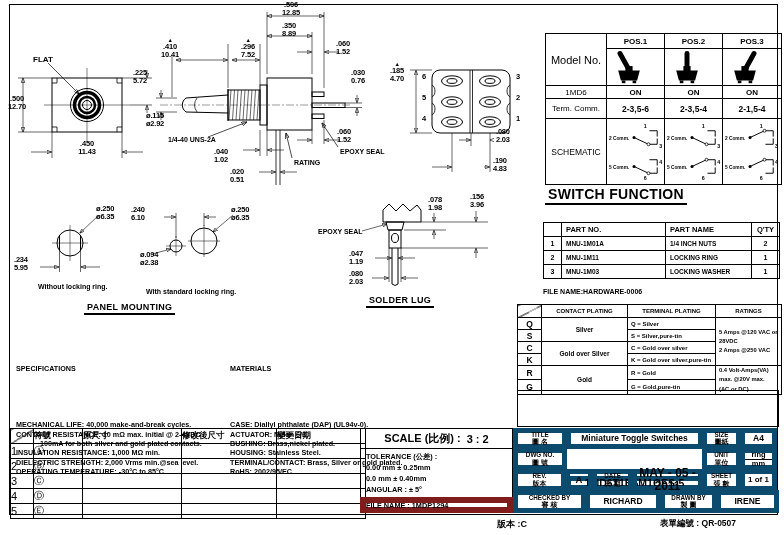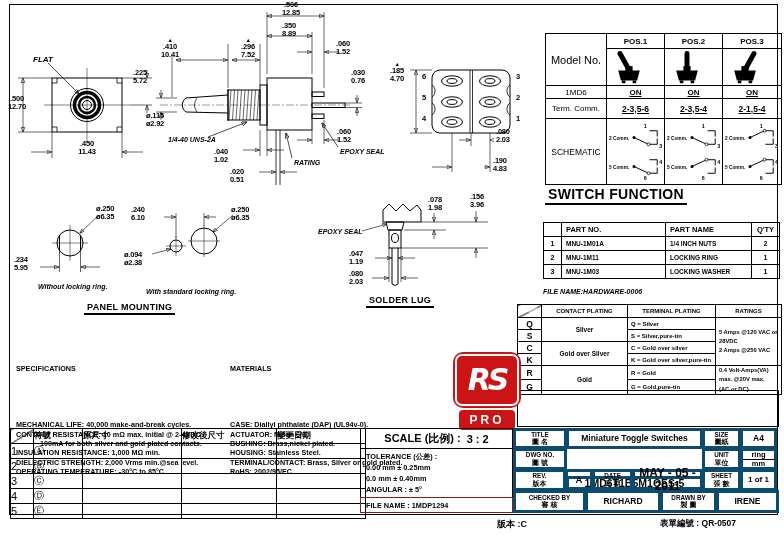--- a/index.html
+++ b/index.html
@@ -7,42 +7,42 @@
          font-family:"Liberation Sans","DejaVu Sans",sans-serif;overflow:hidden;}
   .frame{position:absolute;left:9px;top:4px;width:767px;height:509px;border:1px solid #000;}
   svg{display:block;}
   .art{position:absolute;left:0;top:0;}
   .art path,.art line,.art rect,.art circle,.art ellipse{stroke:#000;fill:none;}
   
   .dim{position:absolute;font-size:7.5px;font-weight:700;line-height:1.1;text-align:center;
        letter-spacing:-0.2px;white-space:nowrap;}
   .dim span{display:block;}
   .dim .tri{font-size:5.5px;line-height:5px;}
-  .lbl{position:absolute;font-size:7px;font-weight:700;white-space:nowrap;font-style:italic;}
+  .lbl{position:absolute;font-size:7px;font-weight:700;white-space:nowrap;}
   .utitle{position:absolute;font-size:9px;font-weight:700;border-bottom:2px solid #000;
           padding:0 3px 1px 3px;letter-spacing:.3px;white-space:nowrap;}
   .termnum{position:absolute;font-size:7.5px;font-weight:700;}
   
   table{border-collapse:collapse;table-layout:fixed;}
   td,th{border:1px solid #000;padding:0;overflow:hidden;}
   .model-table{position:absolute;left:545px;top:33px;width:232px;font-size:8px;}
   .model-table .mhead{font-weight:700;text-align:center;font-size:8px;}
   .model-table .mlabel{text-align:center;font-weight:400;}
-  .model-table .mval{text-align:center;font-weight:700;text-decoration:underline;}
+  .model-table .mval{text-align:center;font-weight:700;}
   .parts-table{position:absolute;left:543px;top:222px;width:224px;font-size:7px;font-weight:700;}
   .parts-table td{height:13px;}
   .plating-table{position:absolute;left:517px;top:304px;width:260px;font-size:6px;font-weight:700;}
   .plating-table td{height:11px;}
   .rev-table{position:absolute;left:10px;top:428px;width:350px;}
   .rev-table td{height:14px;}
   .diag{background:linear-gradient(to bottom right,transparent 48.5%,#000 48.5%,#000 52%,transparent 52%);}
   .spec-block{position:absolute;font-size:7.2px;font-weight:700;line-height:9.4px;white-space:pre;}
   .notes-box{position:absolute;left:517px;top:390px;width:260px;height:35px;border:1px solid #000;}
   
-  .tb{position:absolute;border:3px solid #0c4a6e;box-sizing:border-box;display:flex;
+  .tb{position:absolute;border:5px solid #0c4a6e;box-sizing:border-box;display:flex;
       flex-direction:column;align-items:center;justify-content:center;text-align:center;line-height:1.05;}
   .tb .en{font-size:6.3px;font-weight:700;}
   .tb .zh{font-size:7px;font-weight:700;}
   .tb-val{font-weight:700;}
   .unit-split span{display:block;font-size:7.5px;font-weight:700;width:100%;}
   .unit-split span+span{border-top:1px solid #000;}
   
   .logo{position:absolute;left:453px;top:352px;width:68px;height:80px;}
   .logo-top{position:absolute;left:0;top:0;width:68px;height:56px;background:var(--rs-red);
             border-radius:10px;display:flex;align-items:center;justify-content:center;}
@@ -52,23 +52,23 @@
            font-family:"DejaVu Sans","Liberation Sans",sans-serif;line-height:1;}
   .logo-bot{position:absolute;left:6px;top:58px;width:56px;height:20px;background:var(--rs-red);
             border-radius:4px;display:flex;align-items:center;justify-content:center;}
   .logo-pro{color:#fff;font-weight:700;font-size:12px;letter-spacing:3px;line-height:1;}
   .footer-txt{position:absolute;font-size:9px;font-weight:700;white-space:nowrap;}
   .scale-row{position:absolute;left:360px;top:428px;width:153px;height:21px;border:1px solid #000;
              box-sizing:border-box;display:flex;align-items:center;justify-content:center;gap:6px;
              font-size:11px;font-weight:700;}
   .tol-box{position:absolute;left:360px;top:448px;width:153px;height:50px;border:1px solid #000;
            box-sizing:border-box;font-size:7.3px;font-weight:700;line-height:11px;padding:2px 0 0 5px;}
-  .file-row{position:absolute;left:360px;top:497px;width:153px;height:16px;border:1px solid #7f1d1d;
+  .file-row{position:absolute;left:360px;top:497px;width:153px;height:16px;border:6px solid #7f1d1d;
             box-sizing:border-box;font-size:7.3px;font-weight:700;display:flex;align-items:center;
-            padding-left:5px;}
+            }
   .schem text,.micro{font-family:"Liberation Sans",sans-serif;}
 </style>
 </head>
 <body>
 
 <div class="sheet">
   <div class="frame"></div>
 
   <svg class="art" width="784" height="535" viewBox="0 0 784 535">
     <defs>
@@ -289,21 +289,21 @@
       <span>ø6.35</span>
     </div>
   <div class="dim" style="left:14px;top:256px;width:28px;text-align:left">
       <span>.234</span>
       <span>5.95</span>
     </div>
   <div class="dim" style="left:131px;top:206px;width:28px;text-align:left">
       <span>.240</span>
       <span>6.10</span>
     </div>
-  <div class="dim" style="left:116px;top:251px;width:34px;text-align:center">
+  <div class="dim" style="left:140px;top:251px;width:34px;text-align:left">
       <span>ø.094</span>
       <span>ø2.38</span>
     </div>
   <div class="dim" style="left:231px;top:206px;width:34px;text-align:left">
       <span>ø.250</span>
       <span>ø6.35</span>
     </div>
   <div class="dim" style="left:421px;top:196px;width:28px">
       <span>.078</span>
       <span>1.98</span>
@@ -538,30 +538,20 @@
       
     <div>MECHANICAL LIFE: 40,000 make-and-break cycles.</div><div>CONTACT RESISTANCE: 10 mΩ max. initial @ 2-4VDC</div><div>            100mA for both silver and gold plated contacts.</div><div>INSULATION RESISTANCE: 1,000 MΩ min.</div><div>DIELECTRIC STRENGTH: 2,000 Vrms min.@sea level.</div><div>OPERATING TEMPERATURE: -30°C to 85°C.</div></div>
   </div>
   <div class="spec-block" style="left:230px;top:345px;">
     <div>MATERIALS</div>
     <div>
       
     <div>CASE: Diallyl phthalate (DAP) (UL94v-0).</div><div>ACTUATOR: Nylon 6/6</div><div>BUSHING: Brass,nickel plated.</div><div>HOUSING: Stainless Steel.</div><div>TERMINAL/CONTACT: Brass, Silver or gold plated.</div><div>RoHS: 2002/95/EC</div></div>
   </div>
 
-  <div class="logo">
-    <div class="logo-top">
-      <div class="inner">
-        <span class="logo-rs">RS</span>
-      </div>
-    </div>
-    <div class="logo-bot">
-      <span class="logo-pro">PRO</span>
-    </div>
-  </div>
 
   <table class="rev-table">
     <tbody>
         <tr style="height:15px;font-size:8.5px;font-weight:700">
       <td class="diag" style="width:22px"></td>
       <td style="width:48px">符號</td>
       <td style="width:98px">原尺寸</td>
       <td style="width:94px">修改後尺寸</td>
       <td style="width:88px">變更日期</td>
     </tr>

